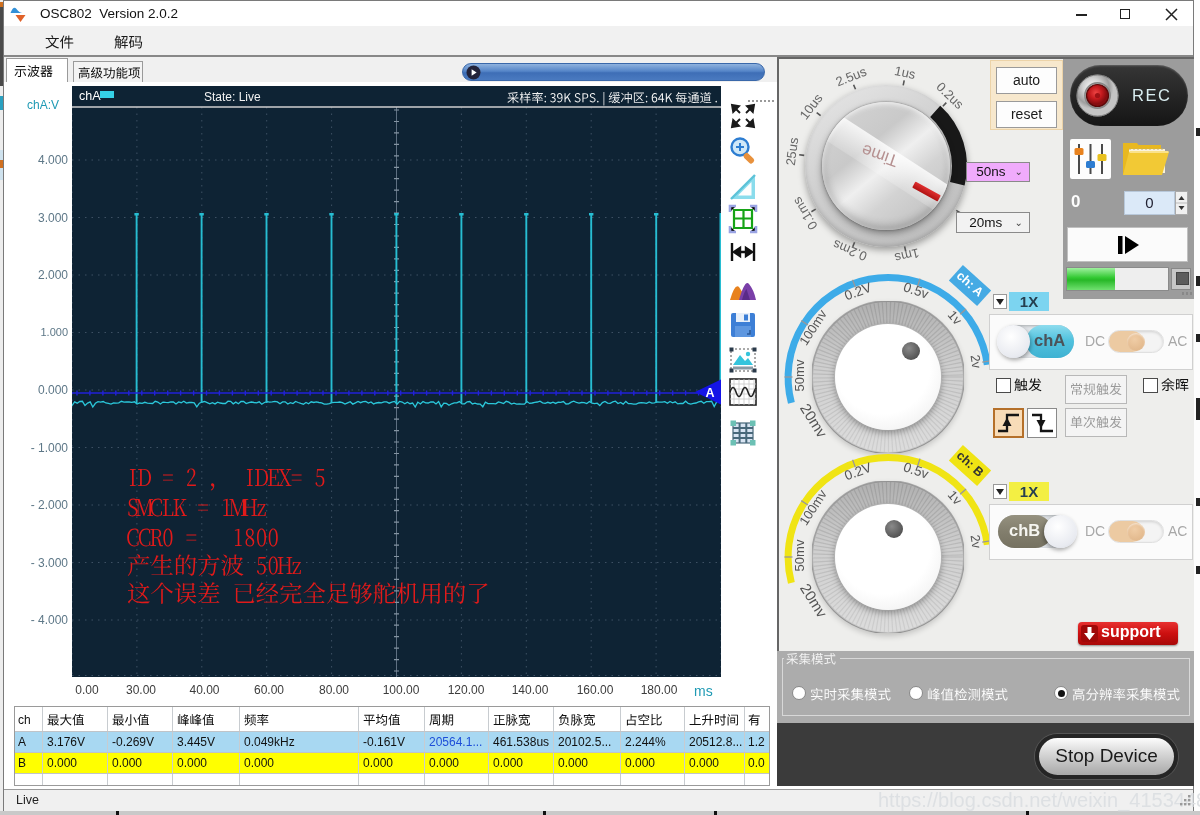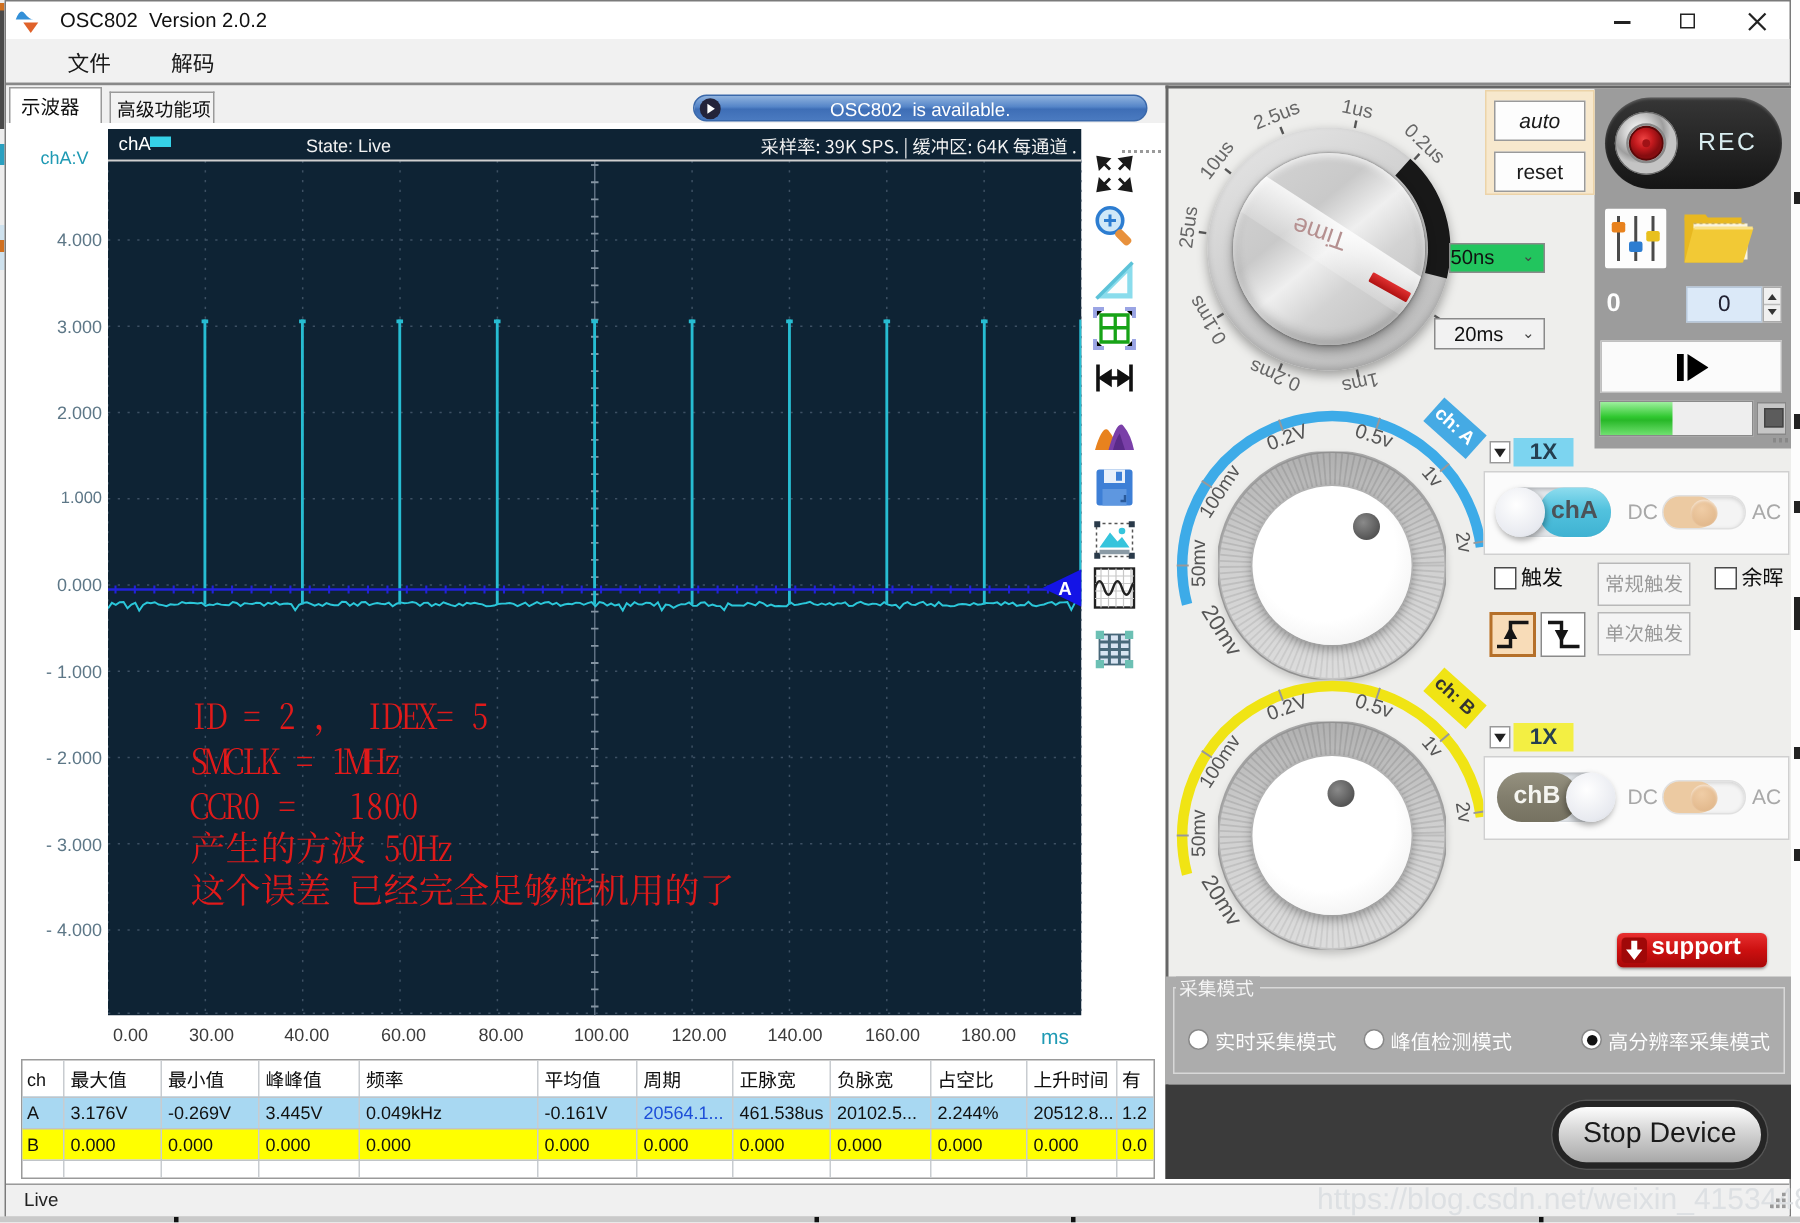--- a/index.html
+++ b/index.html
@@ -53,21 +53,20 @@
     </svg>
 <div class="abs" style="left:73px;top:61px;width:70px;height:21px;background:#f3f3f3;border:1px solid #9a9a9a;border-bottom:none;box-sizing:border-box;"></div>
 <svg style="position:absolute;left:78px;top:64.5px;overflow:visible;" width="65" height="17" viewBox="0 -12.5 65 17">
       <path fill="#111" d="M3.6 -7.0H9.0V-5.9H3.6ZM2.6 -7.7V-5.2H10.0V-7.7ZM5.5 -10.3 5.9 -9.2H0.7V-8.4H11.7V-9.2H6.9C6.8 -9.6 6.6 -10.1 6.4 -10.5ZM1.2 -4.5V1.0H2.1V-3.7H10.4V0.0C10.4 0.2 10.3 0.2 10.2 0.2C10.0 0.2 9.4 0.2 8.9 0.2C9.0 0.4 9.1 0.7 9.2 0.9C10.0 0.9 10.5 0.9 10.9 0.8C11.2 0.7 11.3 0.5 11.3 0.0V-4.5ZM3.5 -2.9V0.3H4.4V-0.4H8.8V-2.9ZM4.4 -2.2H8.0V-1.1H4.4Z M13.0 -0.7 13.2 0.2C14.4 -0.2 16.0 -0.8 17.5 -1.4L17.3 -2.2C15.7 -1.7 14.1 -1.1 13.0 -0.7ZM17.5 -9.7V-8.8H18.9C18.8 -4.8 18.3 -1.6 16.6 0.5C16.8 0.6 17.3 0.9 17.4 1.0C18.5 -0.4 19.1 -2.2 19.4 -4.4C19.9 -3.4 20.4 -2.5 21.0 -1.6C20.2 -0.8 19.4 -0.2 18.4 0.3C18.6 0.5 18.9 0.8 19.0 1.0C20.0 0.6 20.8 -0.1 21.6 -0.9C22.3 -0.1 23.1 0.5 23.9 1.0C24.1 0.7 24.4 0.4 24.6 0.2C23.7 -0.2 22.9 -0.8 22.2 -1.6C23.0 -2.8 23.7 -4.3 24.1 -6.1L23.5 -6.3L23.3 -6.3H22.0C22.4 -7.3 22.7 -8.6 23.0 -9.7ZM19.8 -8.8H21.8C21.5 -7.6 21.1 -6.3 20.8 -5.5H23.0C22.7 -4.2 22.2 -3.2 21.6 -2.3C20.7 -3.5 20.1 -4.8 19.6 -6.2C19.7 -7.1 19.8 -7.9 19.8 -8.8ZM13.2 -5.3C13.4 -5.4 13.7 -5.5 15.3 -5.7C14.7 -4.8 14.2 -4.2 13.9 -3.9C13.6 -3.4 13.2 -3.1 13.0 -3.1C13.1 -2.8 13.2 -2.4 13.3 -2.2C13.5 -2.4 14.0 -2.6 17.3 -3.6C17.3 -3.8 17.2 -4.1 17.2 -4.4L14.8 -3.7C15.7 -4.8 16.6 -6.1 17.4 -7.4L16.6 -7.9C16.4 -7.4 16.1 -7.0 15.8 -6.5L14.2 -6.3C14.9 -7.4 15.7 -8.8 16.3 -10.1L15.4 -10.5C14.9 -9.0 13.9 -7.4 13.6 -6.9C13.3 -6.5 13.1 -6.2 12.9 -6.2C13.0 -5.9 13.1 -5.5 13.2 -5.3Z M25.5 -2.3 25.7 -1.3C27.0 -1.7 28.8 -2.2 30.5 -2.7L30.4 -3.6L28.4 -3.0V-8.1H30.2V-9.0H25.6V-8.1H27.5V-2.8C26.7 -2.6 26.0 -2.4 25.5 -2.3ZM32.5 -10.3C32.5 -9.4 32.5 -8.5 32.4 -7.6H30.3V-6.7H32.4C32.2 -3.7 31.5 -1.2 28.8 0.3C29.1 0.5 29.4 0.8 29.5 1.0C32.4 -0.6 33.1 -3.4 33.3 -6.7H35.8C35.6 -2.3 35.4 -0.6 35.1 -0.2C34.9 -0.0 34.8 0.0 34.5 0.0C34.3 0.0 33.6 -0.0 32.8 -0.1C33.0 0.2 33.1 0.6 33.1 0.9C33.8 0.9 34.5 0.9 34.9 0.9C35.4 0.8 35.6 0.7 35.9 0.4C36.4 -0.2 36.5 -2.0 36.8 -7.2C36.8 -7.3 36.8 -7.6 36.8 -7.6H33.4C33.4 -8.5 33.4 -9.4 33.4 -10.3Z M42.3 -5.2V-4.2H39.6V-5.2ZM38.8 -6.1V1.0H39.6V-1.6H42.3V-0.1C42.3 0.1 42.2 0.1 42.1 0.1C41.9 0.1 41.4 0.1 40.8 0.1C40.9 0.4 41.0 0.7 41.1 1.0C41.9 1.0 42.4 1.0 42.8 0.8C43.1 0.7 43.2 0.4 43.2 -0.1V-6.1ZM39.6 -3.4H42.3V-2.3H39.6ZM48.2 -9.6C47.5 -9.2 46.4 -8.7 45.3 -8.4V-10.5H44.4V-6.3C44.4 -5.3 44.7 -5.0 45.9 -5.0C46.1 -5.0 47.8 -5.0 48.0 -5.0C49.0 -5.0 49.3 -5.4 49.4 -7.0C49.2 -7.0 48.8 -7.2 48.6 -7.3C48.5 -6.1 48.5 -5.9 48.0 -5.9C47.6 -5.9 46.2 -5.9 46.0 -5.9C45.4 -5.9 45.3 -5.9 45.3 -6.3V-7.6C46.5 -8.0 47.9 -8.4 48.9 -8.9ZM48.4 -4.0C47.6 -3.5 46.5 -3.0 45.3 -2.7V-4.7H44.4V-0.4C44.4 0.6 44.7 0.9 45.9 0.9C46.2 0.9 47.8 0.9 48.1 0.9C49.2 0.9 49.4 0.4 49.5 -1.2C49.3 -1.3 48.9 -1.5 48.7 -1.6C48.6 -0.2 48.5 0.1 48.0 0.1C47.7 0.1 46.3 0.1 46.0 0.1C45.4 0.1 45.3 -0.0 45.3 -0.4V-1.9C46.6 -2.2 48.0 -2.7 49.0 -3.3ZM38.5 -6.9C38.8 -7.0 39.2 -7.1 42.7 -7.3C42.8 -7.1 42.9 -6.9 43.0 -6.7L43.8 -7.0C43.5 -7.8 42.8 -8.9 42.2 -9.8L41.4 -9.5C41.7 -9.0 42.0 -8.5 42.3 -8.0L39.5 -7.9C40.1 -8.6 40.6 -9.4 41.1 -10.2L40.1 -10.5C39.7 -9.6 39.0 -8.6 38.8 -8.3C38.6 -8.0 38.4 -7.9 38.2 -7.8C38.3 -7.6 38.5 -7.1 38.5 -6.9Z M57.7 -6.2V-3.6C57.7 -2.3 57.4 -0.7 54.0 0.2C54.2 0.4 54.5 0.8 54.6 1.0C58.1 -0.2 58.7 -2.0 58.7 -3.6V-6.2ZM58.6 -1.1C59.6 -0.5 60.8 0.4 61.4 1.0L62.0 0.3C61.4 -0.3 60.2 -1.1 59.2 -1.7ZM50.4 -2.3 50.6 -1.3C51.8 -1.7 53.3 -2.2 54.7 -2.7L54.6 -3.6L53.1 -3.1V-8.1H54.5V-9.0H50.6V-8.1H52.1V-2.8ZM55.2 -7.8V-1.9H56.1V-7.0H60.2V-1.9H61.1V-7.8H58.2C58.4 -8.2 58.6 -8.7 58.8 -9.1H62.0V-10.0H54.8V-9.1H57.7C57.5 -8.7 57.4 -8.2 57.2 -7.8Z"></path>
     </svg>
 <div class="abs" style="left:462px;top:63px;width:303px;height:18px;border-radius:9px;border:1px solid #3a68aa;box-sizing:border-box;background:linear-gradient(180deg,#8fb2de 0%,#5585c8 45%,#3e6eb6 55%,#4a7ac0 100%);"></div>
 <svg class="abs" style="left:466px;top:65px;" width="15" height="15" viewBox="0 0 15 15">
       <circle cx="7.5" cy="7.5" r="7" fill="#23233a"></circle>
       <path d="M5.6 4.2 L10.6 7.5 L5.6 10.8 Z" fill="#fff"></path>
     </svg>
-<div class="abs" style="left:462px;top:66px;width:303px;text-align:center;font-size:12.5px;color:#fff;">OSC802&nbsp; is available.</div>
 <div class="abs" style="left:4px;top:82px;width:773px;height:707px;background:#fff;"></div>
 <svg class="abs" style="left:72px;top:86px;" width="649" height="591" viewBox="0 0 649 591">
       <rect x="0" y="0" width="649" height="591" fill="#0e2334"></rect>
       <line x1="0.0" y1="21" x2="0.0" y2="591" stroke="#3d5063" stroke-width="1" stroke-dasharray="1.5 5"></line>
       <line x1="64.9" y1="21" x2="64.9" y2="591" stroke="#3d5063" stroke-width="1" stroke-dasharray="1.5 5"></line>
       <line x1="129.8" y1="21" x2="129.8" y2="591" stroke="#3d5063" stroke-width="1" stroke-dasharray="1.5 5"></line>
       <line x1="194.7" y1="21" x2="194.7" y2="591" stroke="#3d5063" stroke-width="1" stroke-dasharray="1.5 5"></line>
       <line x1="259.6" y1="21" x2="259.6" y2="591" stroke="#3d5063" stroke-width="1" stroke-dasharray="1.5 5"></line>
       <line x1="389.4" y1="21" x2="389.4" y2="591" stroke="#3d5063" stroke-width="1" stroke-dasharray="1.5 5"></line>
       <line x1="454.3" y1="21" x2="454.3" y2="591" stroke="#3d5063" stroke-width="1" stroke-dasharray="1.5 5"></line>
@@ -339,23 +338,23 @@
     </svg>
 <div class="abs" style="left:820.7px;top:69.2px;width:60px;text-align:center;font-size:13px;color:#666;transform:rotate(-21.7deg);">2.5us</div>
 <div class="abs" style="left:875.0px;top:64.6px;width:60px;text-align:center;font-size:13px;color:#666;transform:rotate(12.0deg);">1us</div>
 <div class="abs" style="left:920.3px;top:88.4px;width:60px;text-align:center;font-size:13px;color:#666;transform:rotate(43.6deg);">0.2us</div>
 <div class="abs" style="left:781.0px;top:99.1px;width:60px;text-align:center;font-size:13px;color:#666;transform:rotate(-52.4deg);">10us</div>
 <div class="abs" style="left:762.3px;top:144.4px;width:60px;text-align:center;font-size:13px;color:#666;transform:rotate(-82.6deg);">25us</div>
 <div class="abs" style="left:775.4px;top:205.6px;width:60px;text-align:center;font-size:13px;color:#666;transform:rotate(-121.5deg);">0.1ms</div>
 <div class="abs" style="left:819.7px;top:243.4px;width:60px;text-align:center;font-size:13px;color:#666;transform:rotate(-157.6deg);">0.2ms</div>
 <div class="abs" style="left:876.6px;top:248.1px;width:60px;text-align:center;font-size:13px;color:#666;transform:rotate(-193.0deg);">1ms</div>
 <div class="abs" style="left:990px;top:59.5px;width:73px;height:70px;background:#f7e8cd;border:1px solid #ecd3a8;box-sizing:border-box;"></div>
-<div class="abs" style="left:996px;top:67px;width:61px;height:27px;background:#fdfdfd;border:1px solid #9a9a9a;box-sizing:border-box;text-align:center;font-size:14px;color:#1a1a1a;line-height:25px;font-style:italic;">auto</div>
+<div class="abs" style="left:996px;top:67px;width:61px;height:27px;background:#fdfdfd;border:1px solid #9a9a9a;box-sizing:border-box;text-align:center;font-size:14px;color:#1a1a1a;line-height:25px;">auto</div>
 <div class="abs" style="left:996px;top:101px;width:61px;height:27px;background:#fdfdfd;border:1px solid #9a9a9a;box-sizing:border-box;text-align:center;font-size:14px;color:#1a1a1a;line-height:25px;">reset</div>
-<div class="abs" style="left:966px;top:162px;width:64px;height:20px;background:#22c55e;border:1px solid #8a8a8a;box-sizing:border-box;font-size:13.5px;color:#111;line-height:18px;text-align:left;">50ns<span style="float:right;margin-right:6px;color:#444;font-size:10px;">⌄</span></div>
+<div class="abs" style="left:966px;top:162px;width:64px;height:20px;background:#f0abfc;border:1px solid #8a8a8a;box-sizing:border-box;font-size:13.5px;color:#111;line-height:18px;text-align:center;">50ns<span style="float:right;margin-right:6px;color:#444;font-size:10px;">⌄</span></div>
 <div class="abs" style="left:956px;top:212px;width:74px;height:21px;background:#f2f2f2;border:1px solid #8a8a8a;box-sizing:border-box;font-size:13.5px;color:#111;line-height:19px;text-align:center;">20ms<span style="float:right;margin-right:6px;color:#444;font-size:10px;">⌄</span></div>
 <div class="abs" style="left:1070px;top:65px;width:118px;height:61px;border-radius:30.5px;background:linear-gradient(180deg,#363636,#151515);box-shadow:inset 0 1px 2px rgba(255,255,255,0.22);"></div>
 <svg class="abs" style="left:1076px;top:74px;" width="43" height="43" viewBox="0 0 43 43">
 <defs>
         <radialGradient id="mg" cx="38%" cy="32%">
           <stop offset="0%" stop-color="#ffffff"></stop>
           <stop offset="45%" stop-color="#d2d2d2"></stop>
           <stop offset="80%" stop-color="#9e9e9e"></stop>
           <stop offset="100%" stop-color="#c4c4c4"></stop>
         </radialGradient>

